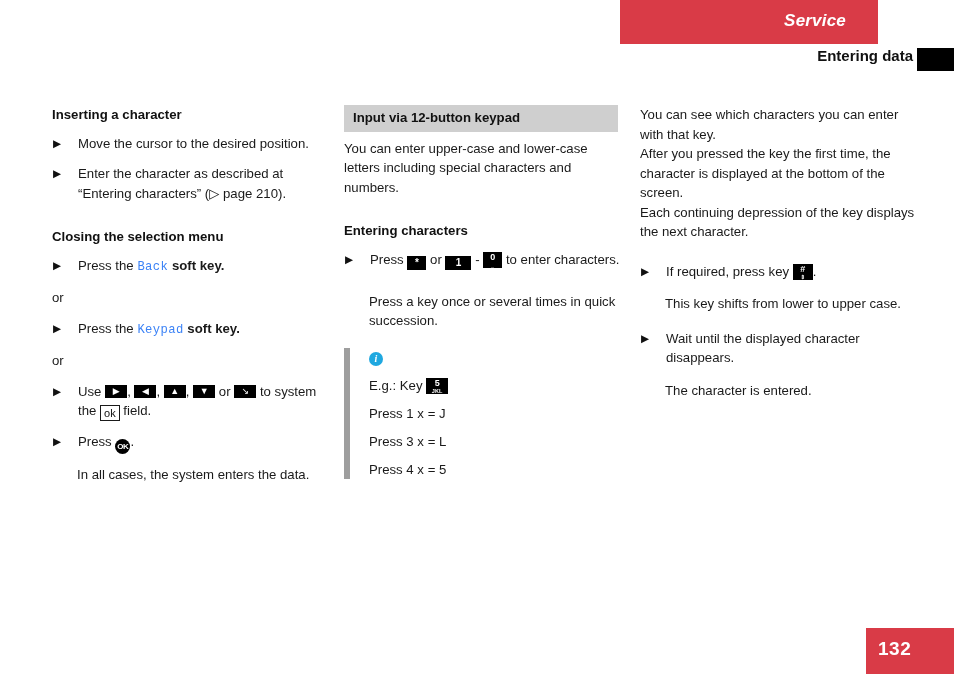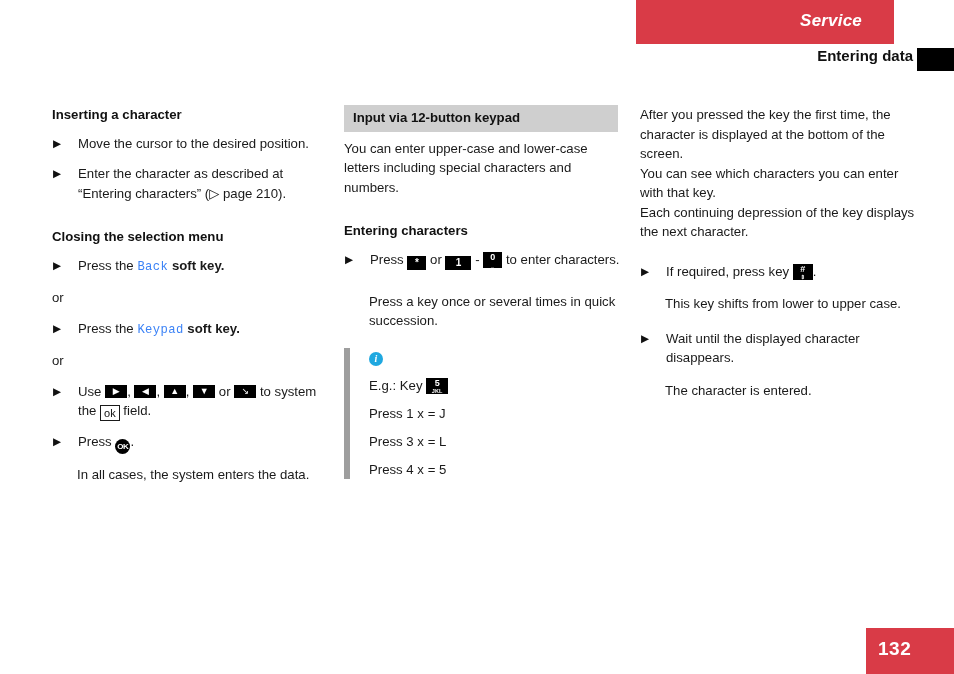--- a/index.html
+++ b/index.html
@@ -13,21 +13,21 @@
     font-family: "Liberation Sans", sans-serif;
     color: #1a1a1a;
     position: relative;
     overflow: hidden;
     -webkit-font-smoothing: antialiased;
   }
 
   
   .hdr-band {
     position: absolute;
-    left: 636px;
+    left: 620px;
     top: 0;
     width: 258px;
     height: 44px;
     background: #d6success;
   }
   .hdr-band { background: #d93b47; }
   .hdr-band .hdr-title {
     position: absolute;
     right: 32px;
     top: 11px;
@@ -358,22 +358,22 @@
       <span class="keybox tall" style="min-width:22px"><span class="main">5</span><span class="sub">JKL</span></span>
     </div>
     <div class="info-line">Press 1 x = J</div>
     <div class="info-line">Press 3 x = L</div>
     <div class="info-line">Press 4 x = 5</div>
   </div>
 </div>
 
 <div class="col col-right">
 
+  <p class="para">You can see which characters you can enter with that key.</p>
   <p class="para">After you pressed the key the first time, the character is displayed at the bottom of the screen.</p>
-  <p class="para">You can see which characters you can enter with that key.</p>
   <p class="para">Each continuing depression of the key displays the next character.</p>
 
   <div class="spacer-md"></div>
 
   <div class="item">
     <div class="tri">▶</div>
     <div class="item-body"><span>If required, press key</span>
       <span class="keybox tall" style="min-width:20px"><span class="main">#</span><span class="sub">⇕</span></span><span>.</span>
     </div>
   </div>

